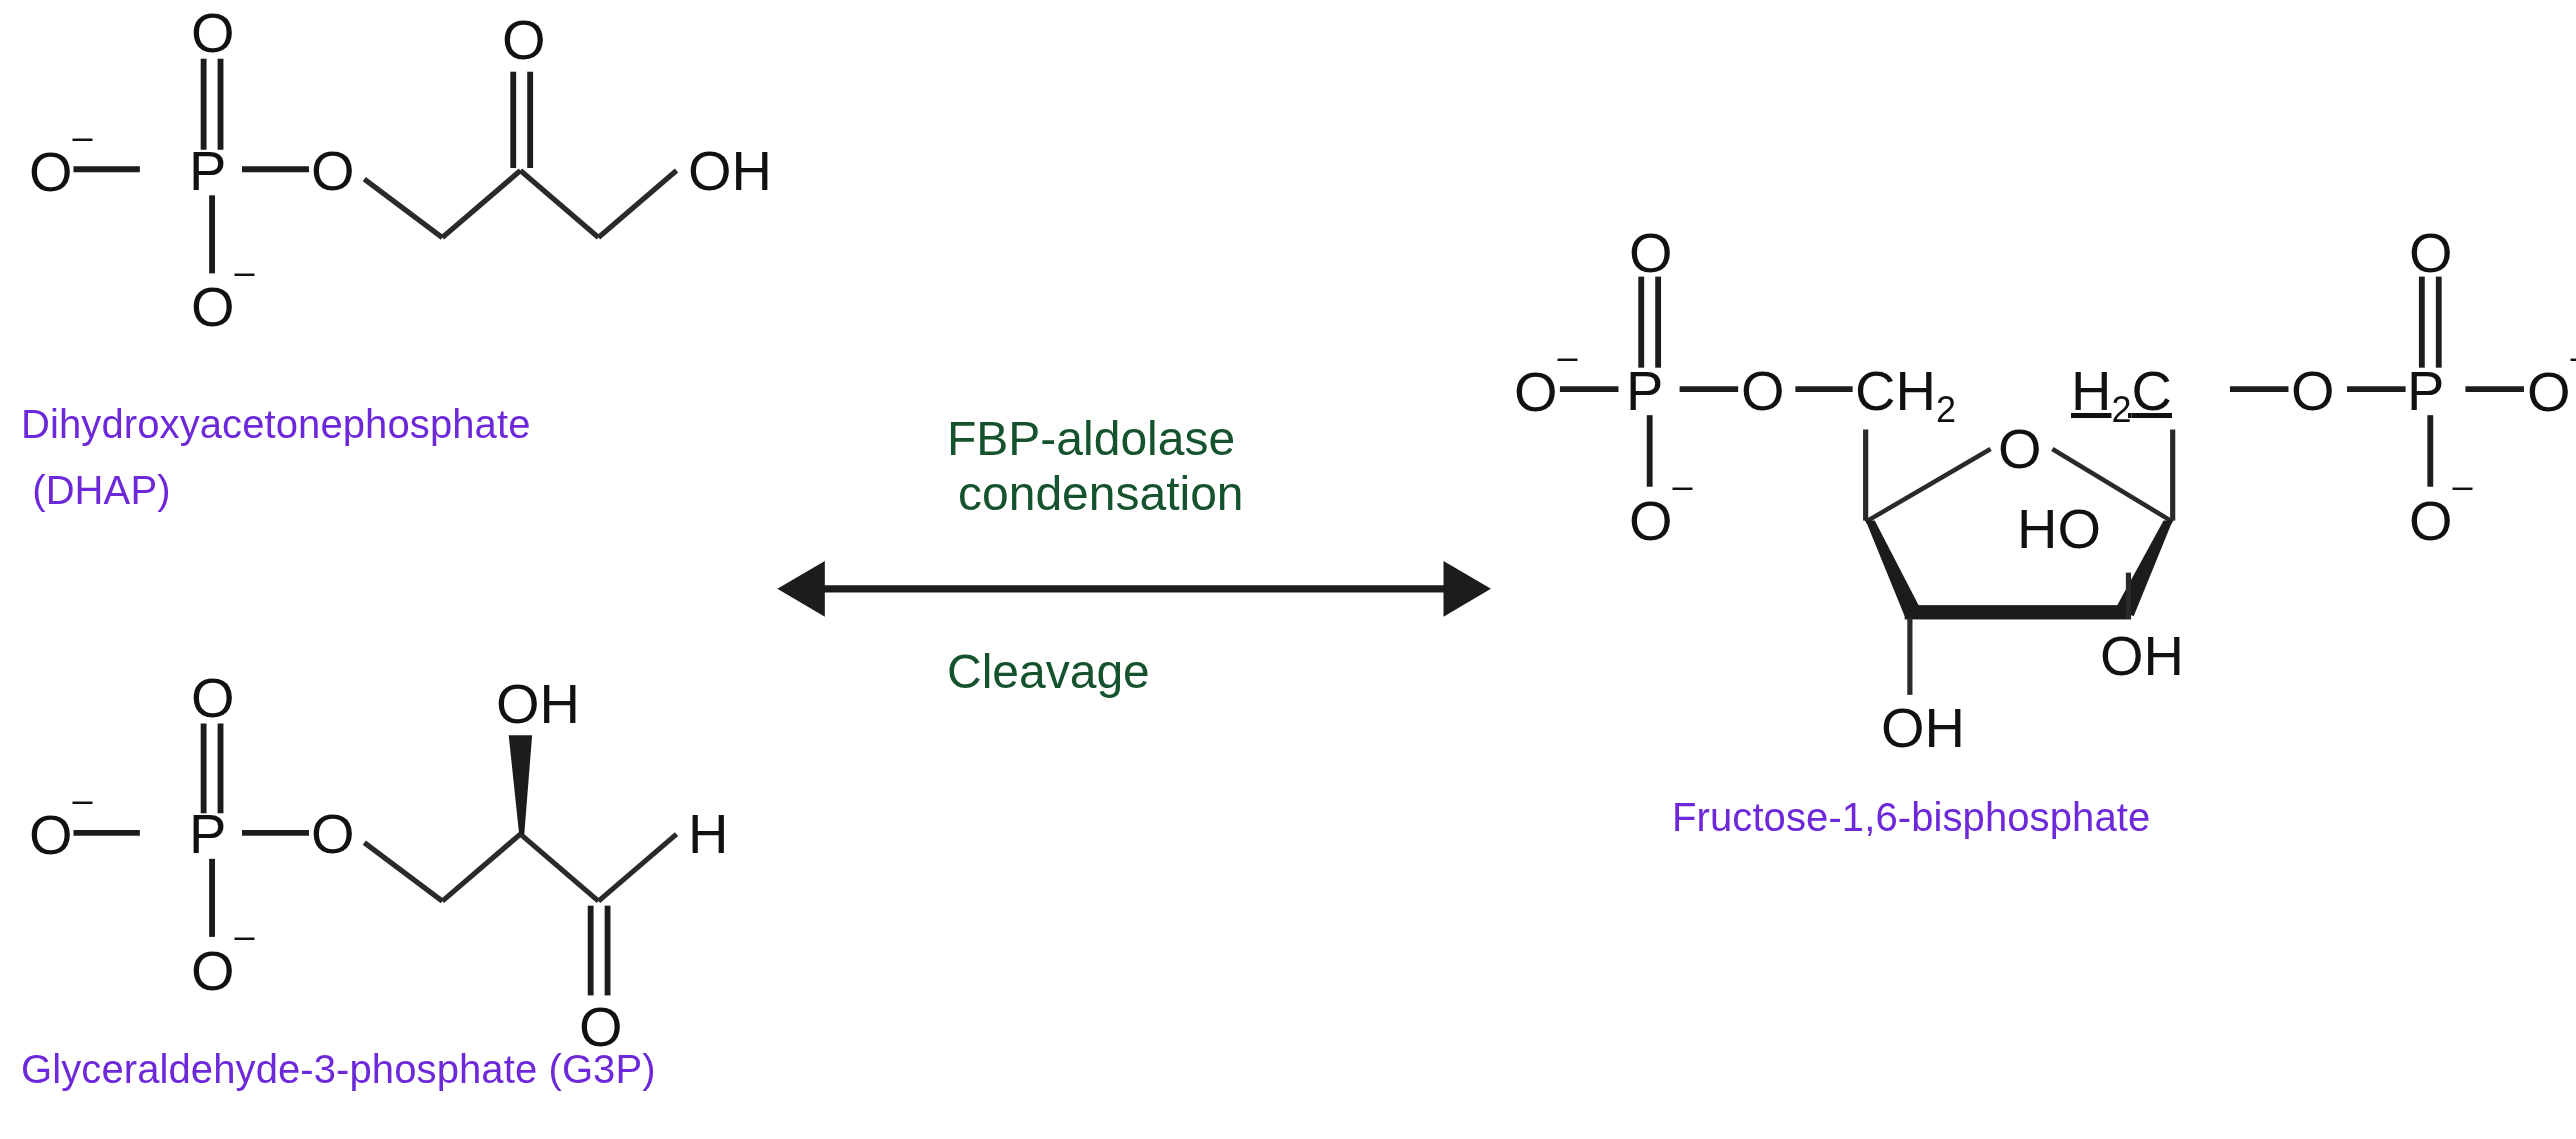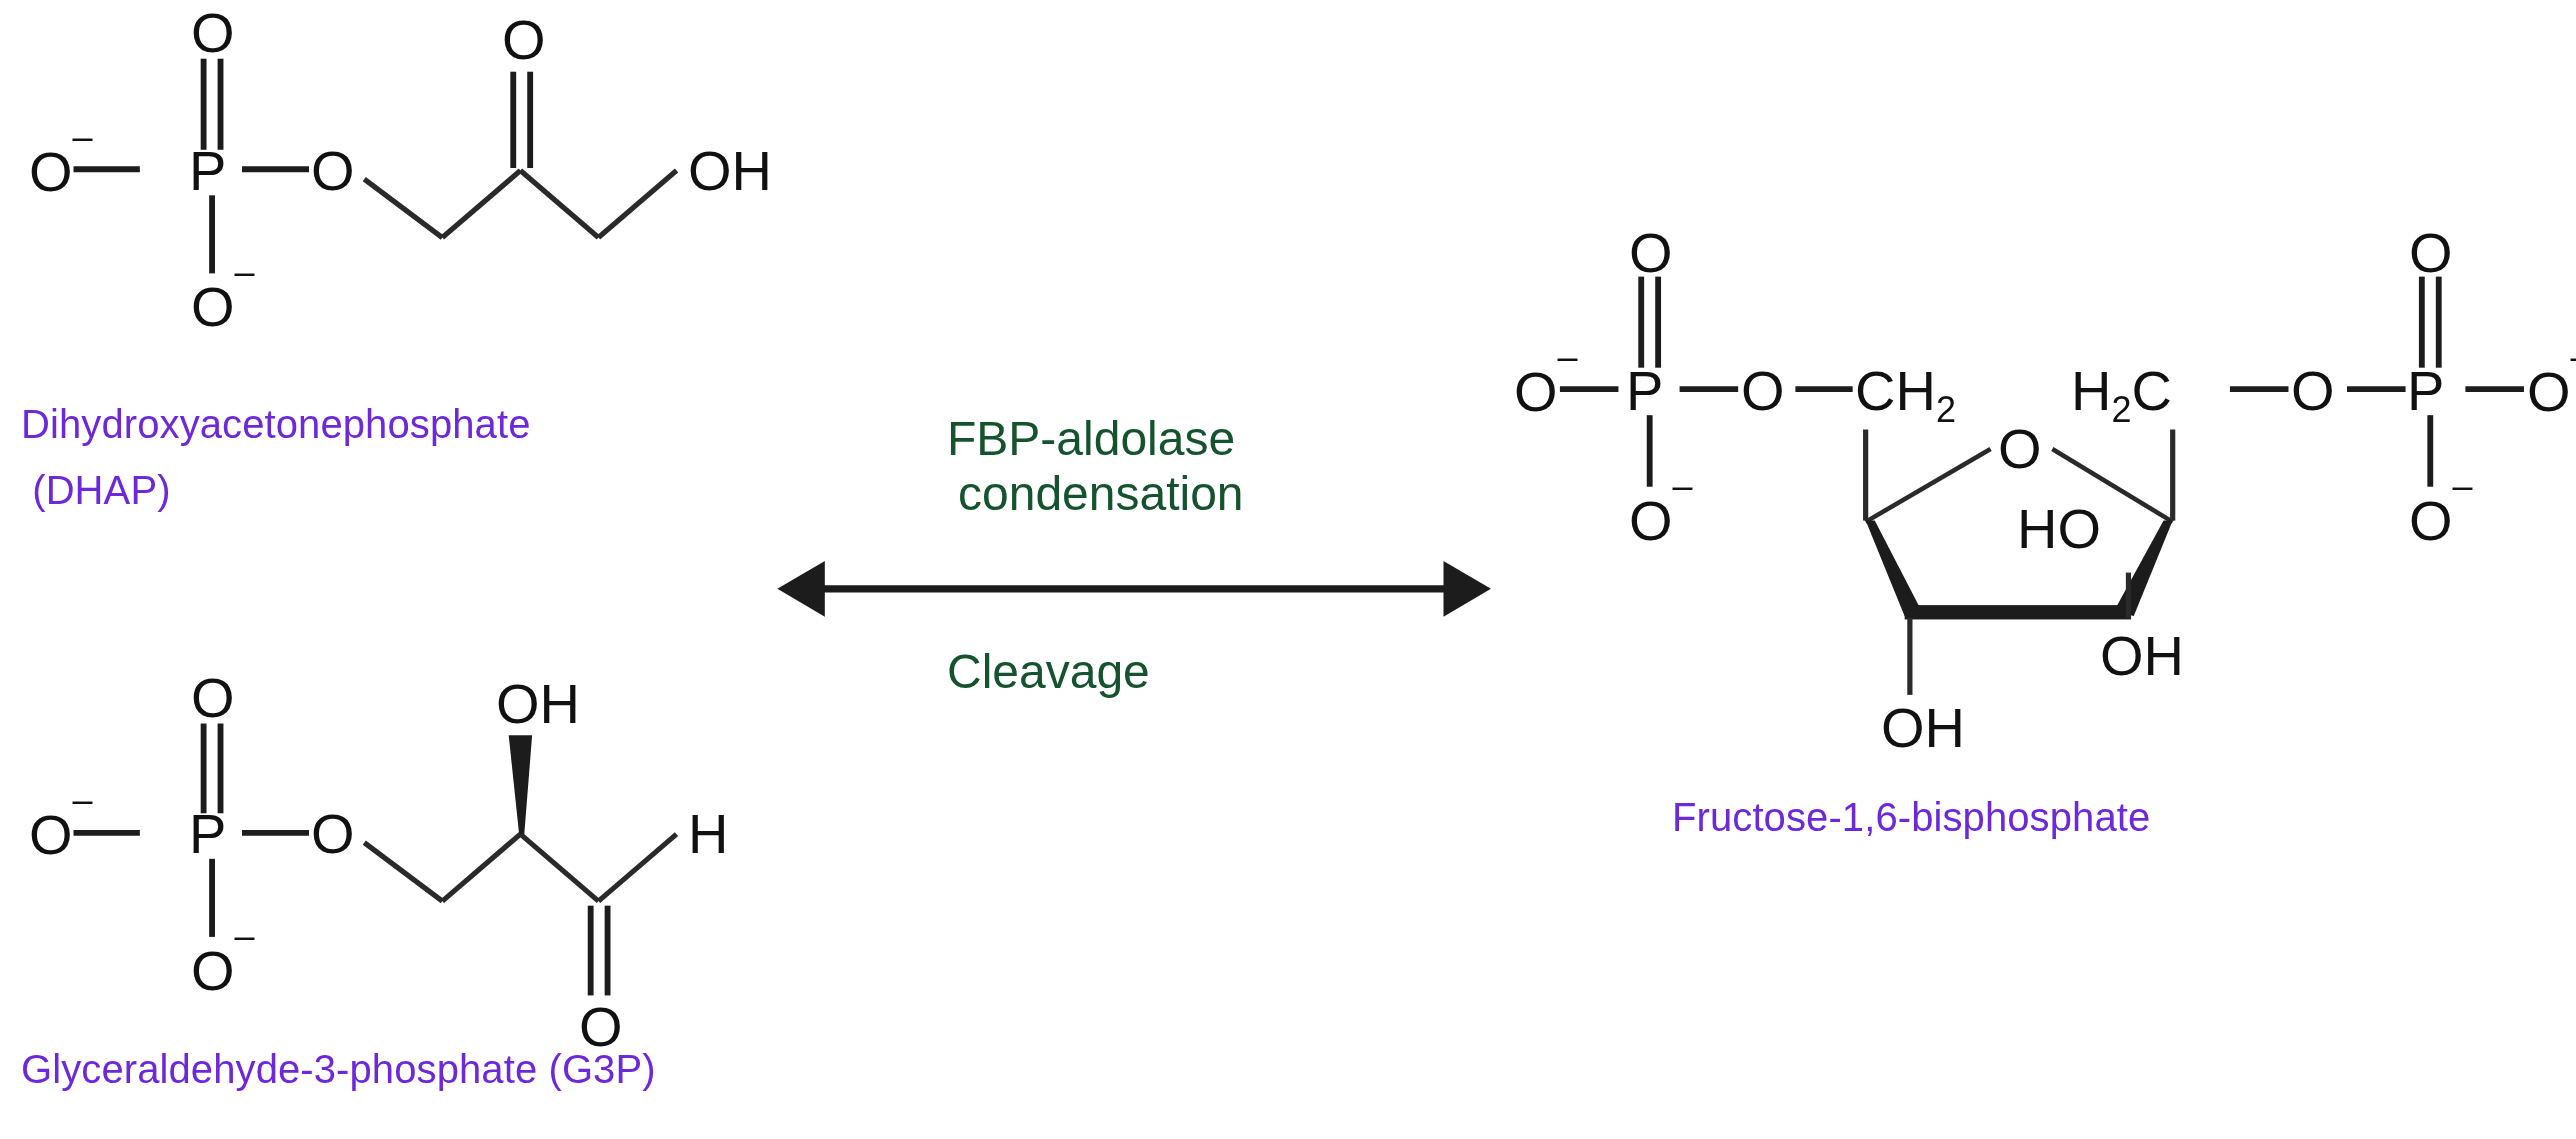--- a/index.html
+++ b/index.html
@@ -139,21 +139,21 @@
 <div style="position:absolute;left:1514px;top:358px;font-size:56px;color:#111;"><span>O</span><sup style="font-size:36px;top:-22px;position:relative;">–</sup></div>
 <div style="position:absolute;left:1626px;top:358px;font-size:56px;color:#111;">P</div>
 <div style="position:absolute;left:1629px;top:220px;font-size:56px;color:#111;">O</div>
 <div style="position:absolute;left:1629px;top:487px;font-size:56px;color:#111;"><span>O</span><sup style="font-size:36px;top:-22px;position:relative;">–</sup></div>
 <div style="position:absolute;left:1741px;top:358px;font-size:56px;color:#111;">O</div>
 <div style="position:absolute;left:1855px;top:358px;font-size:56px;color:#111;"><span>CH</span><sub style="font-size:36px;">2</sub></div>
 <div style="position:absolute;left:1998px;top:416px;font-size:56px;color:#111;">O</div>
 <div style="position:absolute;left:2017px;top:496px;font-size:56px;color:#111;">HO</div>
 <div style="position:absolute;left:2100px;top:623px;font-size:56px;color:#111;">OH</div>
 <div style="position:absolute;left:1881px;top:695px;font-size:56px;color:#111;">OH</div>
-<div style="position:absolute;left:2071px;top:358px;font-size:56px;color:#111;"><span>H</span><sub style="font-size:36px;">2</sub><span>C</span></div>
+<div style="position:absolute;left:2071px;top:358px;font-size:56px;color:#111;text-decoration:underline;"><span>H</span><sub style="font-size:36px;">2</sub><span>C</span></div>
 <div style="position:absolute;left:2291px;top:358px;font-size:56px;color:#111;">O</div>
 <div style="position:absolute;left:2407px;top:358px;font-size:56px;color:#111;">P</div>
 <div style="position:absolute;left:2409px;top:220px;font-size:56px;color:#111;">O</div>
 <div style="position:absolute;left:2527px;top:358px;font-size:56px;color:#111;"><span>O</span><sup style="font-size:36px;top:-22px;position:relative;">–</sup></div>
 <div style="position:absolute;left:2409px;top:487px;font-size:56px;color:#111;"><span>O</span><sup style="font-size:36px;top:-22px;position:relative;">–</sup></div>
 
 <div class="cap" style="left:1672px;top:795px;">Fructose-1,6-bisphosphate</div>
 
 </div>
 

